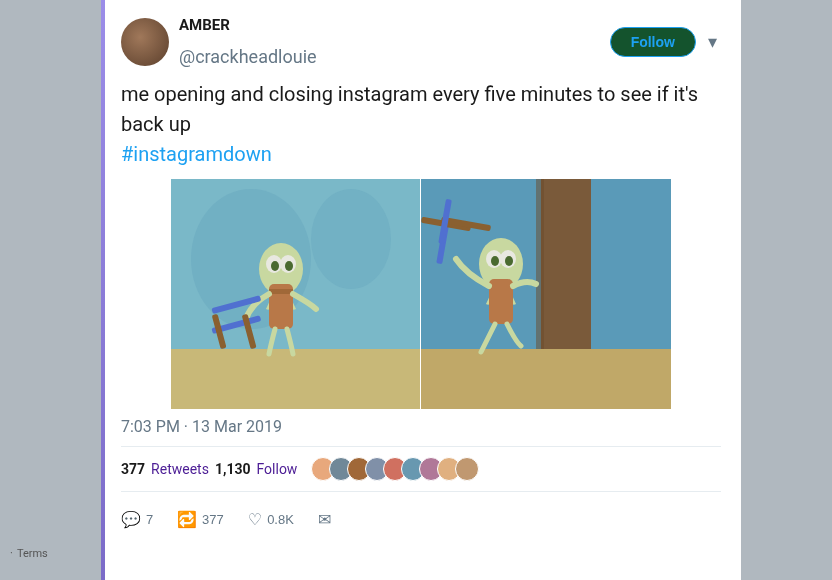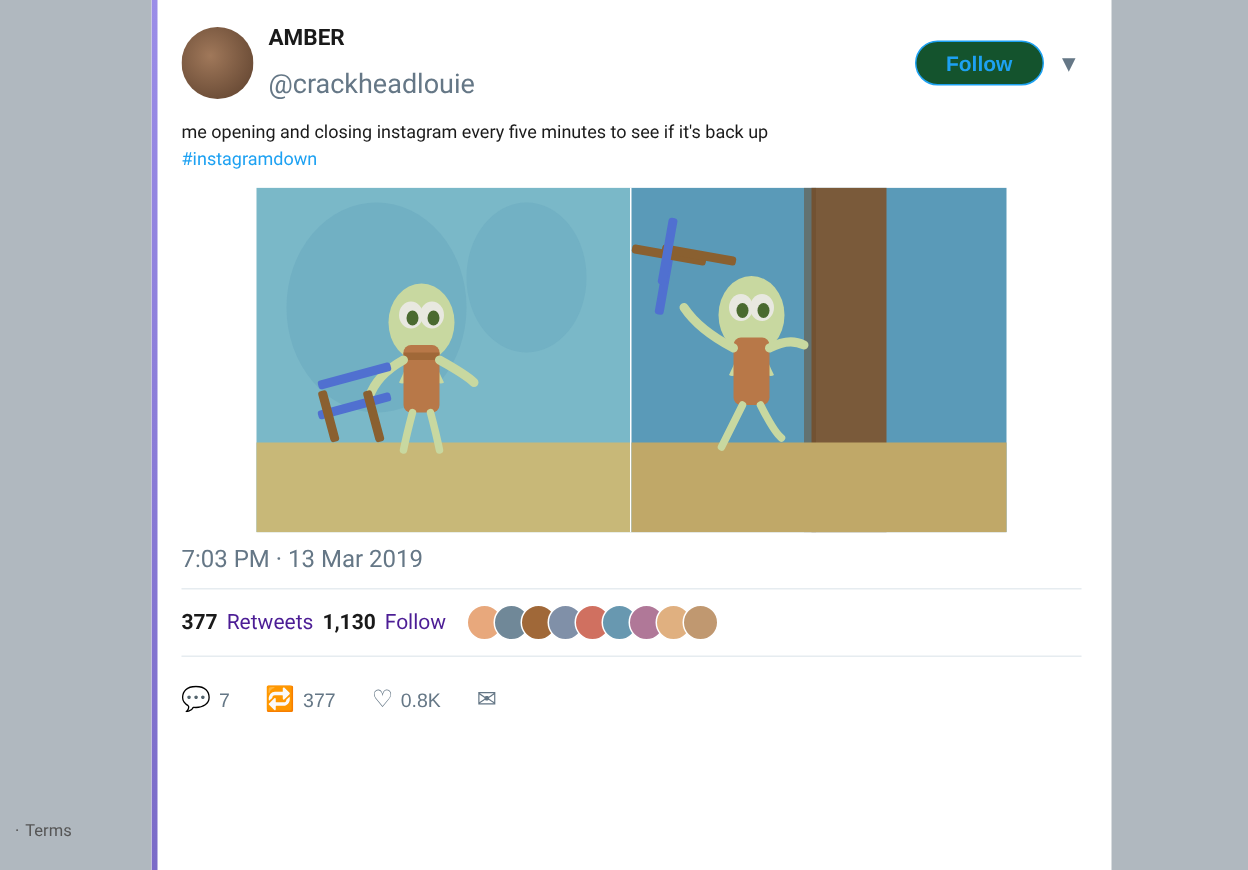--- a/index.html
+++ b/index.html
@@ -74,21 +74,21 @@
     }
     .chevron-btn {
       background: none;
       border: none;
       cursor: pointer;
       color: #657786;
       font-size: 18px;
       padding: 4px;
     }
     .tweet-body {
-      font-size: 12px;
+      font-size: 20px;
       line-height: 1.5;
       color: #1a1a1a;
       margin-bottom: 10px;
     }
     .tweet-body .hashtag {
       color: #1da1f2;
       text-decoration: none;
     }
     .tweet-image {
       width: 100%;

